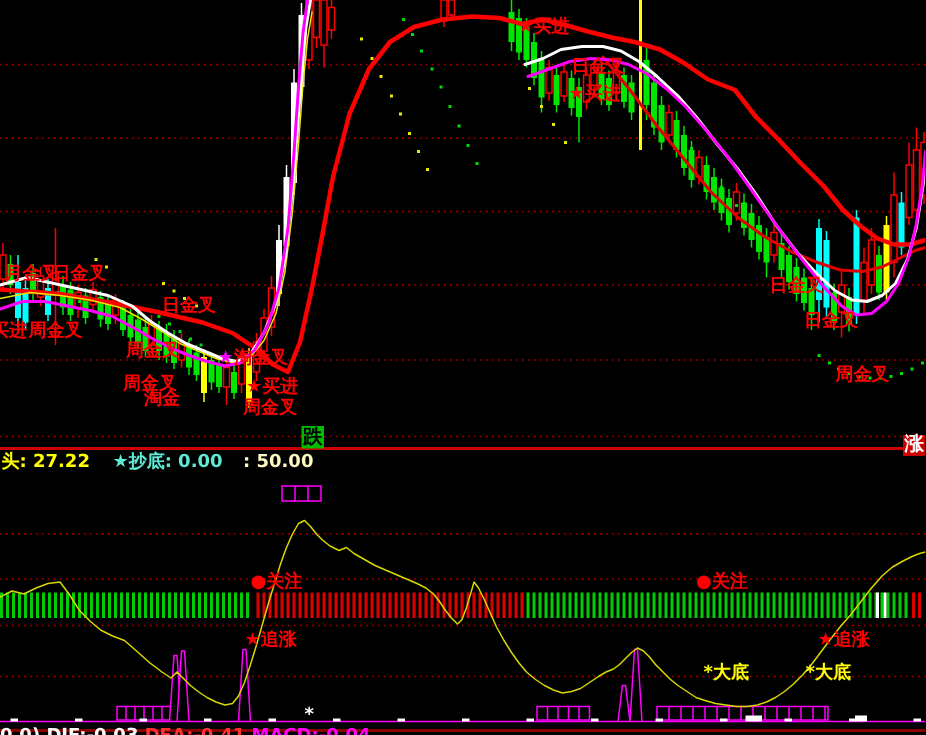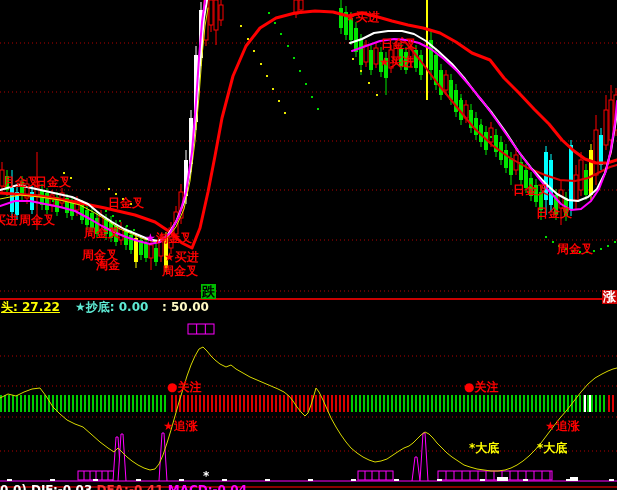--- a/index.html
+++ b/index.html
@@ -524,21 +524,21 @@
       <text x="167" y="391" fill="#ff0000" font-size="12" font-weight="bold" font-family="&quot;DejaVu Sans&quot;,sans-serif">●关注</text>
       <text x="163" y="430" fill="#ff0000" font-size="12" font-weight="bold" font-family="&quot;DejaVu Sans&quot;,sans-serif">★追涨</text>
       <text x="464" y="391" fill="#ff0000" font-size="12" font-weight="bold" font-family="&quot;DejaVu Sans&quot;,sans-serif">●关注</text>
       <text x="545" y="430" fill="#ff0000" font-size="12" font-weight="bold" font-family="&quot;DejaVu Sans&quot;,sans-serif">★追涨</text>
       <text x="469" y="452" fill="#ffff00" font-size="12" font-weight="bold" font-family="&quot;DejaVu Sans&quot;,sans-serif">*大底</text>
       <text x="537" y="452" fill="#ffff00" font-size="12" font-weight="bold" font-family="&quot;DejaVu Sans&quot;,sans-serif">*大底</text>
       <text x="203" y="480" fill="#ffffff" font-size="12" font-weight="bold" font-family="&quot;DejaVu Sans&quot;,sans-serif">*</text>
       <line x1="0" y1="487" x2="617" y2="487" stroke="#8b0000" stroke-width="2"></line>
     </svg>
 
-  <div class="hdr-seg" style="left: 1px; color: rgb(255, 255, 0); text-decoration: underline;">头: 27.22</div>
+  <div class="hdr-seg" style="left: 1px; color: rgb(255, 255, 0);">头: 27.22</div>
   <div class="hdr-seg" style="left: 75px; color: #5eead4;">★抄底: 0.00</div>
   <div class="hdr-seg" style="left: 146px; color: #fef9c3; margin-left: 16px;">: 50.00</div>
 
   <div class="badge" style="left: 201px; top: 284px; width: 15px; height: 15px; line-height: 15px; background: rgb(0, 187, 0); color: rgb(0, 0, 0);">跌</div>
   <div class="badge" style="left: 602px; top: 290px; width: 15px; height: 14px; line-height: 14px; background: rgb(204, 0, 0); color: rgb(255, 255, 255);">涨</div>
 
   <div class="statusbar"><span style="color: rgb(255, 255, 255);">0.0) DIF:-0.03 </span><span style="color: rgb(255, 51, 51);">DEA:-0.41 </span><span style="color: rgb(255, 0, 255);">MACD:-0.04</span></div>
 </div>
 
 </body></html>

